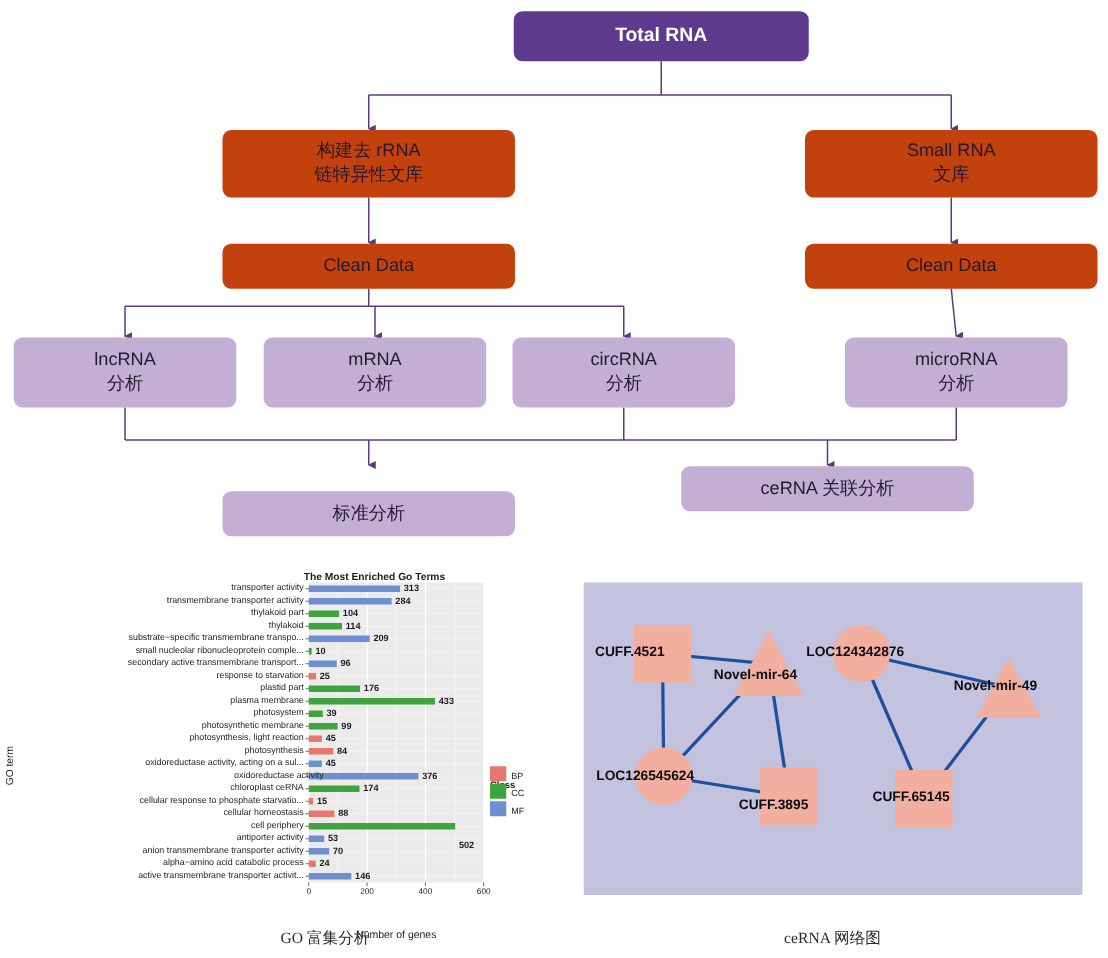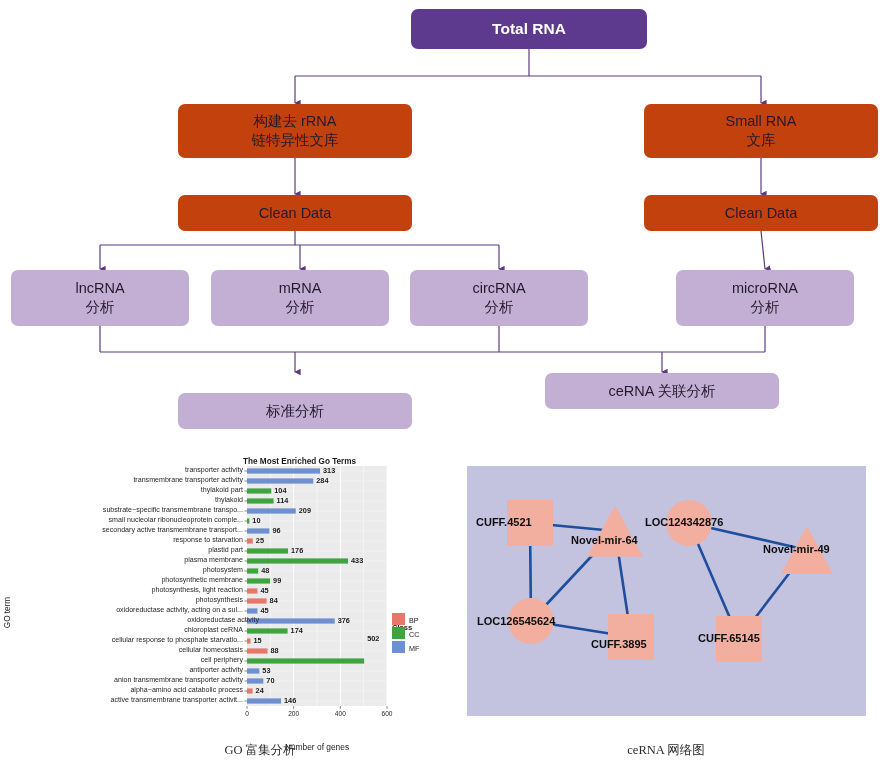--- a/index.html
+++ b/index.html
@@ -266,39 +266,39 @@
     <div class="go-bar-value" style="left: 252.333px; top: 517.2px;">10</div>
     <div class="go-tick-label" style="left: 20px; width: 223px; top: 527.4px;">secondary active transmembrane transport...</div>
     <div class="go-bar-value" style="left: 272.4px; top: 527.2px;">96</div>
     <div class="go-tick-label" style="left: 20px; width: 223px; top: 537.4px;">response to starvation</div>
     <div class="go-bar-value" style="left: 255.833px; top: 537.2px;">25</div>
     <div class="go-tick-label" style="left: 20px; width: 223px; top: 547.4px;">plastid part</div>
     <div class="go-bar-value" style="left: 291.067px; top: 547.2px;">176</div>
     <div class="go-tick-label" style="left: 20px; width: 223px; top: 557.4px;">plasma membrane</div>
     <div class="go-bar-value" style="left: 351.033px; top: 557.2px;">433</div>
     <div class="go-tick-label" style="left: 20px; width: 223px; top: 567.4px;">photosystem</div>
-    <div class="go-bar-value" style="left: 261.2px; top: 567.2px;">48</div>
+    <div class="go-bar-value" style="left: 261.2px; top: 567.2px;">39</div>
     <div class="go-tick-label" style="left: 20px; width: 223px; top: 577.4px;">photosynthetic membrane</div>
     <div class="go-bar-value" style="left: 273.1px; top: 577.2px;">99</div>
     <div class="go-tick-label" style="left: 20px; width: 223px; top: 587.4px;">photosynthesis, light reaction</div>
     <div class="go-bar-value" style="left: 260.5px; top: 587.2px;">45</div>
     <div class="go-tick-label" style="left: 20px; width: 223px; top: 597.4px;">photosynthesis</div>
     <div class="go-bar-value" style="left: 269.6px; top: 597.2px;">84</div>
     <div class="go-tick-label" style="left: 20px; width: 223px; top: 607.4px;">oxidoreductase activity, acting on a sul...</div>
     <div class="go-bar-value" style="left: 260.5px; top: 607.2px;">45</div>
     <div class="go-tick-label" style="left: 36px; width: 223px; top: 617.4px;">oxidoreductase activity</div>
     <div class="go-bar-value" style="left: 337.733px; top: 617.2px;">376</div>
     <div class="go-tick-label" style="left: 20px; width: 223px; top: 627.4px;">chloroplast ceRNA</div>
     <div class="go-bar-value" style="left: 290.6px; top: 627.2px;">174</div>
     <div class="go-tick-label" style="left: 20px; width: 223px; top: 637.4px;">cellular response to phosphate starvatio...</div>
     <div class="go-bar-value" style="left: 253.5px; top: 637.2px;">15</div>
     <div class="go-tick-label" style="left: 20px; width: 223px; top: 647.4px;">cellular homeostasis</div>
     <div class="go-bar-value" style="left: 270.533px; top: 647.2px;">88</div>
     <div class="go-tick-label" style="left: 20px; width: 223px; top: 657.4px;">cell periphery</div>
-    <div class="go-bar-value" style="left: 367.133px; top: 635px;">502</div>
+    <div class="go-bar-value" style="left: 367.133px; top: 672px;">502</div>
     <div class="go-tick-label" style="left: 20px; width: 223px; top: 667.4px;">antiporter activity</div>
     <div class="go-bar-value" style="left: 262.367px; top: 667.2px;">53</div>
     <div class="go-tick-label" style="left: 20px; width: 223px; top: 677.4px;">anion transmembrane transporter activity</div>
     <div class="go-bar-value" style="left: 266.333px; top: 677.2px;">70</div>
     <div class="go-tick-label" style="left: 20px; width: 223px; top: 687.4px;">alpha−amino acid catabolic process</div>
     <div class="go-bar-value" style="left: 255.6px; top: 687.2px;">24</div>
     <div class="go-tick-label" style="left: 20px; width: 223px; top: 697.4px;">active transmembrane transporter activit...</div>
     <div class="go-bar-value" style="left: 284.067px; top: 697.2px;">146</div>
     <div class="go-xtick-label" style="left: 233px; width: 28px; top: 710px;">0</div>
     <div class="go-xtick-label" style="left: 279.667px; width: 28px; top: 710px;">200</div>

